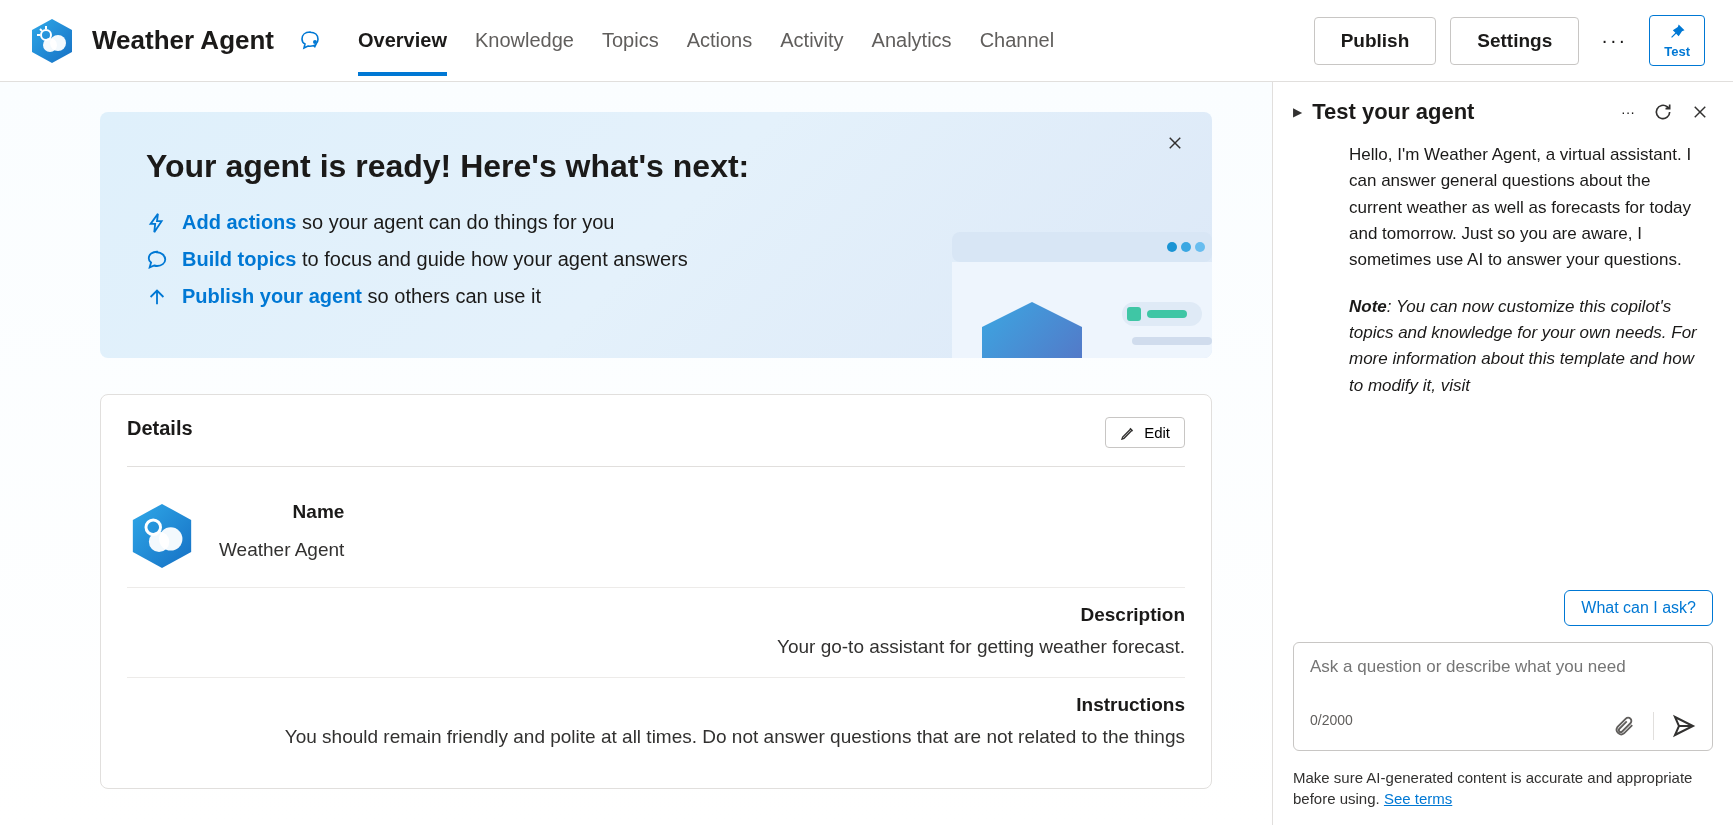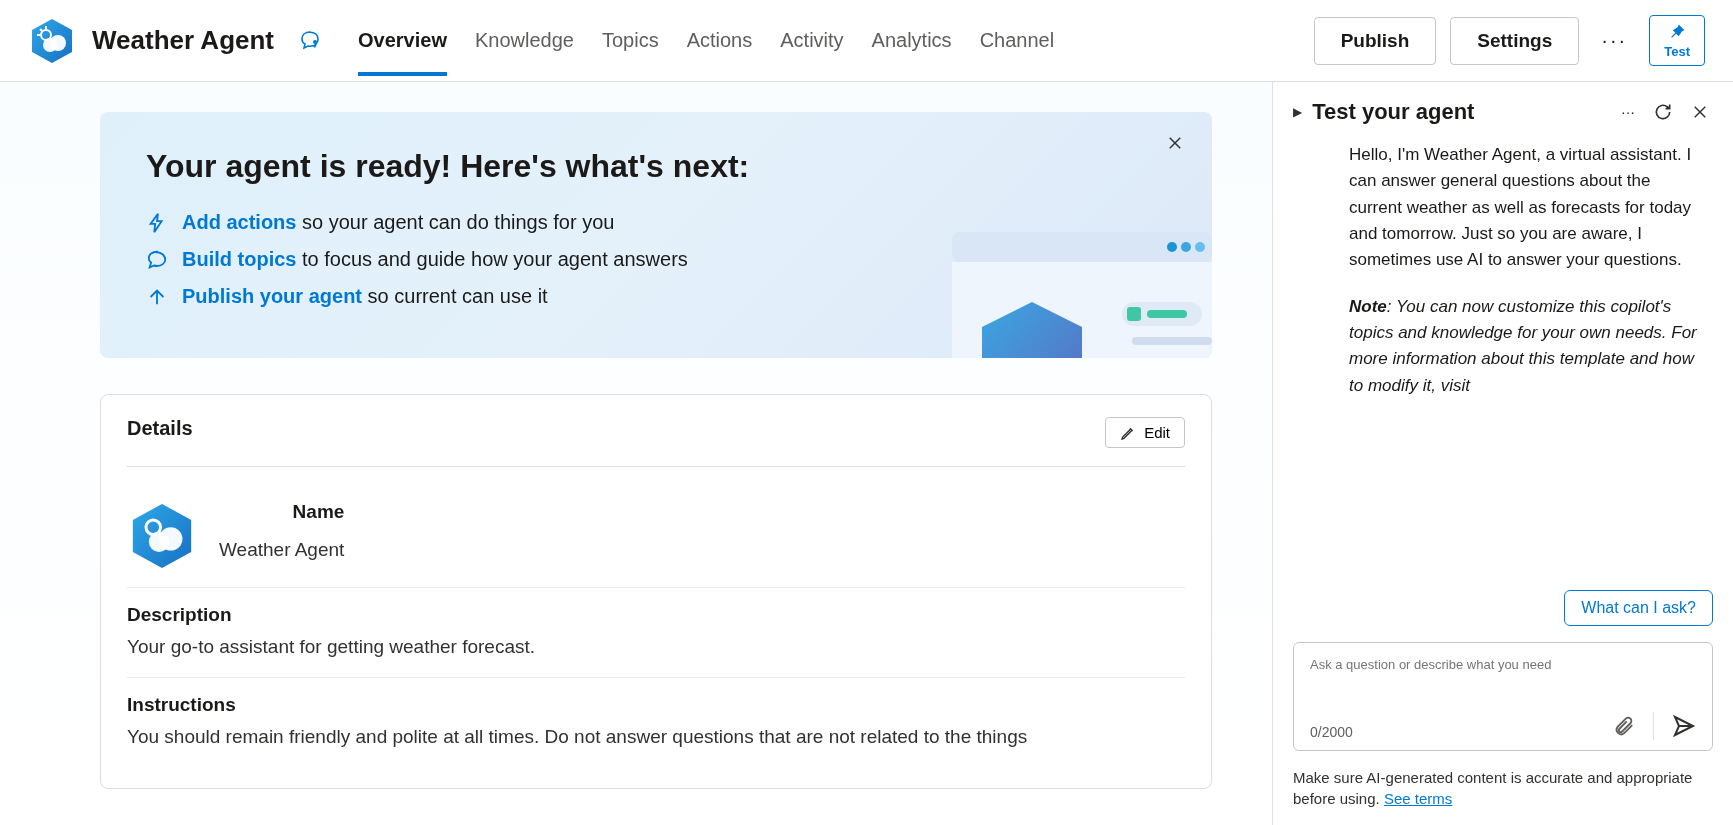--- a/index.html
+++ b/index.html
@@ -33,39 +33,39 @@
 .alert-art { position:absolute; right:0; top:120px; width:260px; height:200px;}
 
 .card { background:#fff; border:1px solid #e1dfdd; border-radius:8px; padding:22px 26px; }
 .card-head { display:flex; justify-content:space-between; align-items:flex-start; border-bottom:1px solid #e1dfdd; padding-bottom:18px; margin-bottom:18px;}
 .card-head h3 { font-size:20px; font-weight:600; }
 .edit-btn { border:1px solid #c8c6c4; border-radius:4px; padding:6px 14px; display:flex; align-items:center; gap:8px; cursor:pointer; font-size:15px; background:#fff;}
 .details-row { display:flex; align-items:flex-start; gap:22px; border-bottom:1px solid #edebe9; padding:16px 0;}
 .small-logo { width:70px; height:70px; flex-shrink:0; }
 .drow .lbl { font-size:19px; font-weight:600; margin-bottom:16px;text-align:right; }
 .drow .val { font-size:19px; color:#323130; }
-.section { padding:16px 0; border-bottom:1px solid #edebe9;}
+.section { padding:16px 0; border-bottom:1px solid #edebe9;text-align:right;}
 .section:last-child{border-bottom:none;}
 .section h4{font-size:19px; font-weight:600; margin-bottom:8px;}
 .section p{font-size:19px; color:#323130; line-height:1.4;}
 
 .tp-head { display:flex; align-items:center; gap:10px; margin-bottom:16px; }
 .tp-head .triangle{ font-size:12px; color:#323130; }
 .tp-head h3 { font-size:22px; font-weight:700; flex:1;}
 .tp-head .hicon { cursor:pointer; padding:4px; }
 .chat-scroll { flex:1; overflow-y:auto; padding:0 8px 0 20px; font-size:17px; line-height:1.55; position:relative; }
 .chat-scroll::-webkit-scrollbar{width:10px;} .chat-scroll::-webkit-scrollbar-thumb{background:#c8c6c4;border-radius:5px;}
 .msg { margin-bottom:20px;margin-left:36px;}
 .note-lbl{font-weight:700; font-style:italic;}
 .note-txt{font-style:italic;}
 .suggest { display:flex; justify-content:flex-end; margin:10px 0 16px;}
 .suggest .chip { border:1px solid #0078d4; color:#0078d4; border-radius:6px; padding:8px 16px; font-size:16px; cursor:pointer; background:#fff;}
 .inputbox { border:1px solid #c8c6c4; border-radius:6px; padding:14px 16px 10px; }
-.inputbox textarea { width:100%; border:none; resize:none; outline:none; font-family:inherit; font-size:13px; height:46px;}
-.inputbox .row { display:flex; align-items:flex-end; justify-content:space-between; margin-top:6px;}
+.inputbox textarea { width:100%; border:none; resize:none; outline:none; font-family:inherit; font-size:17px; height:46px;}
+.inputbox .row { display:flex; align-items:flex-start; justify-content:space-between; margin-top:6px;}
 .counter { font-size:14px; color:#605e5c;}
 .right-icons { display:flex; align-items:center; gap:18px;}
 .right-icons .div { width:1px; height:28px; background:#e1dfdd; }
 .ric { cursor:pointer; }
 .disclaimer { font-size:15px; color:#323130; margin-top:16px; line-height:1.4;}
 .disclaimer a{color:#0078d4;}
 svg{display:block;}
 </style>
 </head>
 <body>
@@ -148,21 +148,21 @@
             </svg>
           </span>
         <span><a href="#">Build topics</a><span> to focus and guide how your agent answers</span></span>
       </div>
       <div class="step">
         <span class="sicon">
             <svg width="22" height="22" viewBox="0 0 24 24" fill="none" stroke="#0078d4" stroke-width="2">
               <path d="M12 20V5M5 12l7-7 7 7"></path>
             </svg>
           </span>
-        <span><a href="#">Publish your agent</a><span> so current can use it</span></span>
+        <span><a href="#">Publish your agent</a><span> so others can use it</span></span>
       </div>
       <div class="alert-art">
         <svg viewBox="0 0 260 200">
             <rect x="0" y="0" width="260" height="30" rx="8" fill="#d8e6f5"></rect>
             <circle cx="220" cy="15" r="5" fill="#1a94d4"></circle>
             <circle cx="234" cy="15" r="5" fill="#3ba7e2"></circle>
             <circle cx="248" cy="15" r="5" fill="#68bdef"></circle>
             <rect x="0" y="30" width="260" height="170" fill="#eef5fd"></rect>
             <polygon points="80,70 130,95 130,155 80,180 30,155 30,95" fill="url(#hg)"></polygon>
             <defs>

